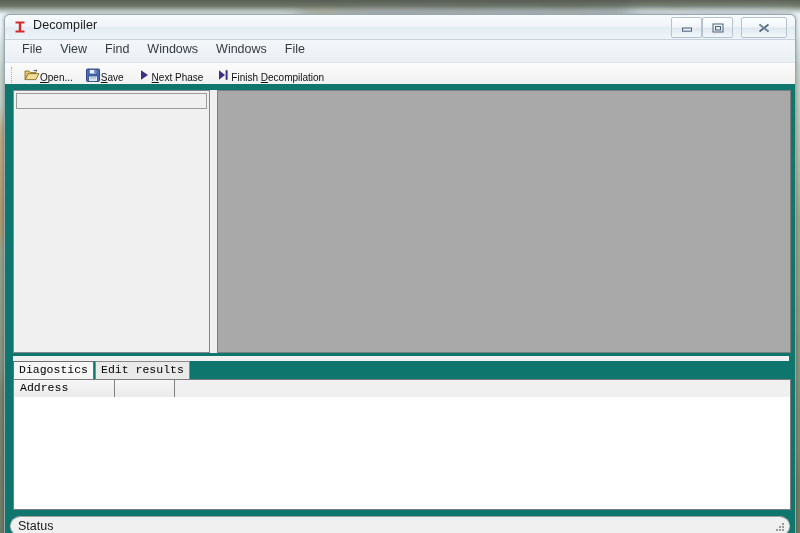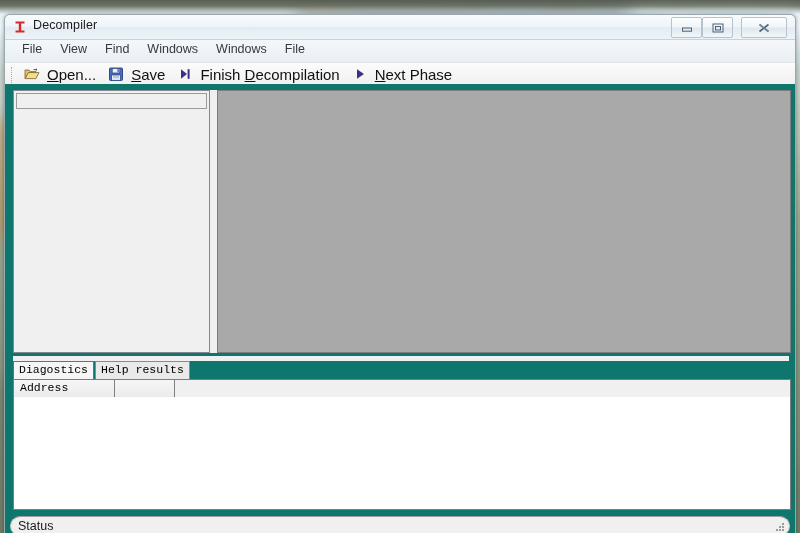--- a/index.html
+++ b/index.html
@@ -115,24 +115,24 @@
     align-items: center;
     padding-left: 6px;
   }
   #toolbar .grip {
     width: 3px; height: 16px;
     border-left: 1px dotted #a9a9a9;
     margin-right: 5px;
   }
   .tbtn {
     display: flex;
-    align-items: flex-start;
-    gap: 7px;
+    align-items: flex-end;
+    gap: 0;
     padding: 1px 7px 1px 3px;
-    font-size: 15px;
+    font-size: 10px;
     color: #111;
     cursor: default;
     border: 1px solid transparent;
     white-space: nowrap;
   }
   .tbtn .ic { width: 16px; height: 16px; display:block; }
   .tbtn u { text-decoration: underline; }
 
   
   #client {
@@ -362,54 +362,54 @@
           <rect x="3.6" y="9" width="8.8" height="5.3" fill="#e8eef8" stroke="#24407e" stroke-width=".7"></rect>
           <path d="M5 10.4 H11 M5 11.8 H11" stroke="#9fb0cf" stroke-width=".8"></path>
         </svg>
       </span>
       <span><u>S</u>ave</span>
     </div>
 
     <div class="tbtn">
       <span class="ic">
         <svg width="16" height="16" viewBox="0 0 16 16">
+          <path d="M5 3.2 L12 8 L5 12.8 Z" fill="#3b2f86"></path>
+        </svg>
+      </span>
+      <span><u>N</u>ext Phase</span>
+    </div>
+
+    <div class="tbtn">
+      <span class="ic">
+        <svg width="16" height="16" viewBox="0 0 16 16">
           <path d="M4 3.2 L10 8 L4 12.8 Z" fill="#3b2f86"></path>
           <rect x="10.6" y="3.2" width="2" height="9.6" fill="#3b2f86"></rect>
         </svg>
       </span>
       <span>Finish <u>D</u>ecompilation</span>
     </div>
-
-    <div class="tbtn">
-      <span class="ic">
-        <svg width="16" height="16" viewBox="0 0 16 16">
-          <path d="M5 3.2 L12 8 L5 12.8 Z" fill="#3b2f86"></path>
-        </svg>
-      </span>
-      <span><u>N</u>ext Phase</span>
-    </div>
   </div>
 
   <div id="client">
 
     <div id="left-panel">
       <div id="left-panel-header"></div>
       <div id="left-panel-body"></div>
     </div>
 
     <div id="splitter"></div>
 
     <div id="main-area"></div>
 
     <div id="hsplit"></div>
 
     <div id="bottom-panel">
       <div id="tabstrip">
         <div class="tab active">Diagostics</div>
-        <div class="tab inactive">Help results</div>
+        <div class="tab inactive">Edit results</div>
       </div>
 
       <div id="grid">
         <div id="grid-header">
           <div class="gcol" id="gcol-address">Address</div>
           <div class="gcol" id="gcol-extra"></div>
         </div>
         <div id="grid-body"></div>
       </div>
     </div>

